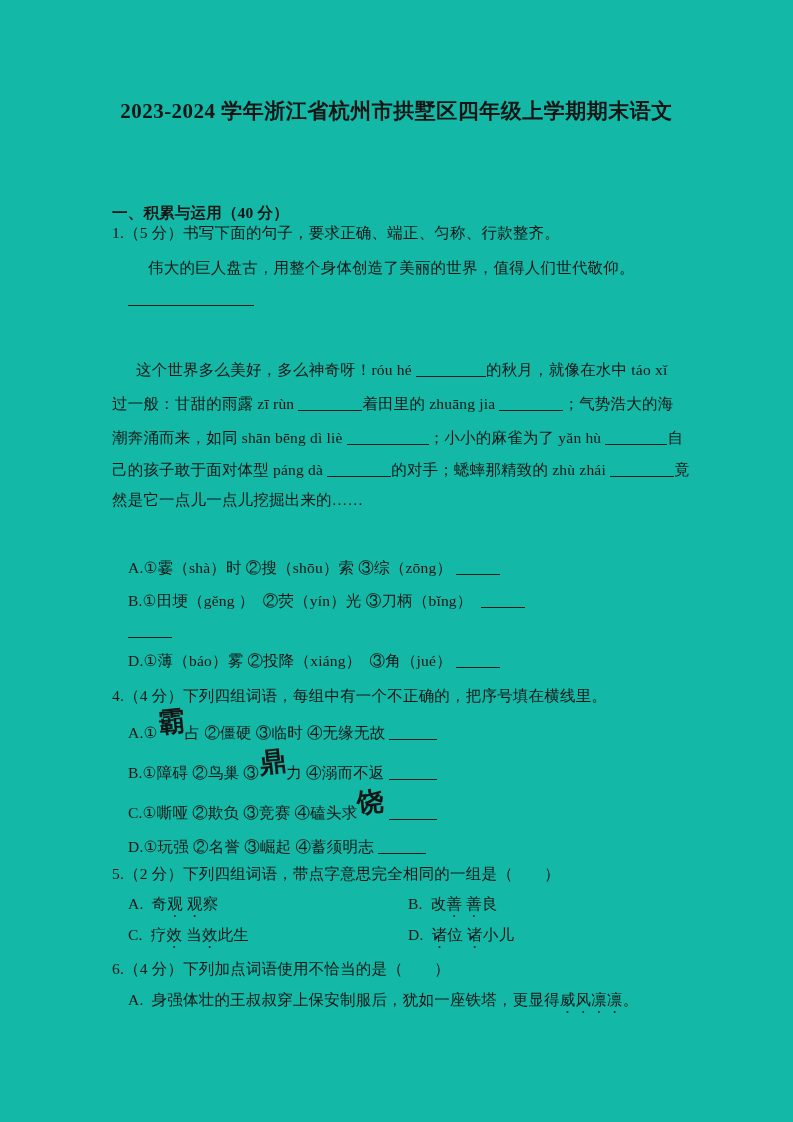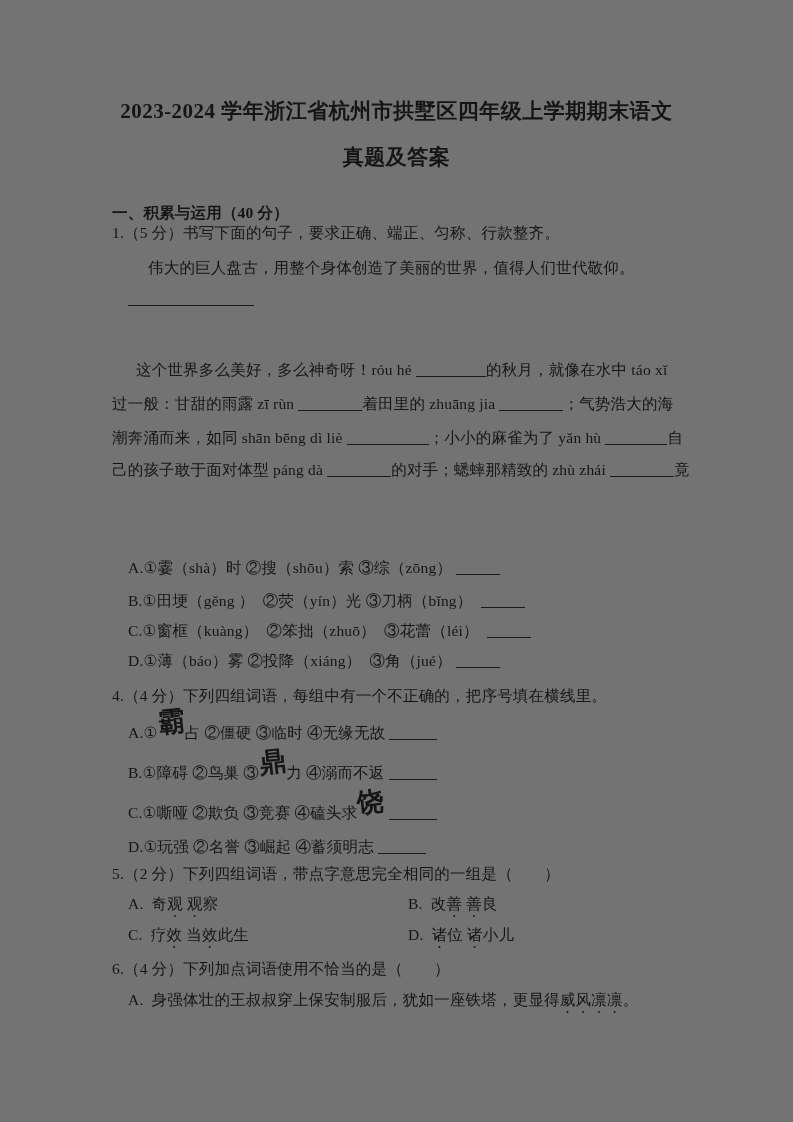--- a/index.html
+++ b/index.html
@@ -1,20 +1,20 @@
 <!DOCTYPE html>
 <html><head>
 <meta charset="utf-8">
 <style>
   html,body{margin:0;padding:0;background:#888;}
   .page{
     position:relative;
     width:793px;height:1122px;
     margin:0 auto;
-    background:#737373;
+    background:#14b8a6;
     color:#151515;
     font-family:"Liberation Serif","DejaVu Serif",serif;
     overflow:hidden;
   }
   .ln{
     position:absolute;
     left:112px;
     font-size:15.5px;
     line-height:21px;
     white-space:pre;
@@ -54,36 +54,36 @@
     height:0;
     border-top:1.6px solid #1a1a1a;
   }
 </style>
 </head>
 <body>
 
 <div class="page">
 
   <div class="ln title" style="top:98px">2023-2024 学年浙江省杭州市拱墅区四年级上学期期末语文</div>
-  <div class="ln title" style="top:144px">真题及答案</div>
 
   <div class="ln bold" style="top:189px">一、积累与运用（40 分）</div>
 
   <div class="ln" style="top:222px">1.（5 分）书写下面的句子，要求正确、端正、匀称、行款整齐。</div>
   <div class="ln" style="top:257px;left:148px">伟大的巨人盘古，用整个身体创造了美丽的世界，值得人们世代敬仰。</div>
   <div class="answer-line" style="top:305px;left:128px;width:126px"></div>
 
   <div class="ln" style="top:359px;left:136px"><span>这个世界多么美好，多么神奇呀！róu hé </span><span class="blank" style="width: 70px;"></span><span>的秋月，就像在水中 táo xǐ</span></div>
   <div class="ln" style="top:427px"><span>潮奔涌而来，如同 shān bēng dì liè </span><span class="blank" style="width: 82px;"></span><span>；小小的麻雀为了 yǎn hù </span><span class="blank" style="width: 62px;"></span><span>自</span></div>
   <div class="ln" style="top:393px"><span>过一般：甘甜的雨露 zī rùn </span><span class="blank" style="width: 64px;"></span><span>着田里的 zhuāng jia </span><span class="blank" style="width: 64px;"></span><span>；气势浩大的海</span></div>
   <div class="ln" style="top:459px"><span>己的孩子敢于面对体型 páng dà </span><span class="blank" style="width: 64px;"></span><span>的对手；蟋蟀那精致的 zhù zhái </span><span class="blank" style="width: 64px;"></span><span>竟</span></div>
+  <div class="ln" style="top:489px"><span>然是它一点儿一点儿挖掘出来的……</span></div>
 
   <div class="ln opt" style="top:557px"><span>A.①霎（shà）时 ②搜（shōu）索 ③综（zōng） </span><span class="blank" style="width: 44px;"></span></div>
   <div class="ln opt" style="top:590px"><span>B.①田埂（gěng ）  ②荧（yín）光 ③刀柄（bǐng）  </span><span class="blank" style="width: 44px;"></span></div>
-  <div class="ln opt" style="top:620px"><span>C.①窗框（kuàng）  ②笨拙（zhuō）  ③花蕾（léi）  </span><span class="blank" style="width: 44px;"></span></div>
+  <div class="ln opt" style="top:620px"><span class="blank" style="width: 44px;"></span></div>
   <div class="ln opt" style="top:650px"><span>D.①薄（báo）雾 ②投降（xiáng）  ③角（jué） </span><span class="blank" style="width: 44px;"></span></div>
 
   <div class="ln" style="top:685px">4.（4 分）下列四组词语，每组中有一个不正确的，把序号填在横线里。</div>
   <div class="ln opt" style="top:719px"><span>A.①</span><span class="gchar">霸</span><span>占 ②僵硬 ③临时 ④无缘无故 </span><span class="blank" style="width: 48px;"></span></div>
   <div class="ln opt" style="top:759px"><span>B.①障碍 ②鸟巢 ③</span><span class="gchar">鼎</span><span>力 ④溺而不返 </span><span class="blank" style="width: 48px;"></span></div>
   <div class="ln opt" style="top:799px"><span>C.①嘶哑 ②欺负 ③竞赛 ④磕头求</span><span class="gchar">饶</span><span> </span><span class="blank" style="width: 48px;"></span></div>
   <div class="ln opt" style="top:836px"><span>D.①玩强 ②名誉 ③崛起 ④蓄须明志 </span><span class="blank" style="width: 48px;"></span></div>
 
   <div class="ln" style="top:863px">5.（2 分）下列四组词语，带点字意思完全相同的一组是（　　）</div>
   <div class="ln opt" style="top:893px"><span>A.  奇</span><span class="emdot">观</span><span> </span><span class="emdot">观</span><span>察</span></div>

